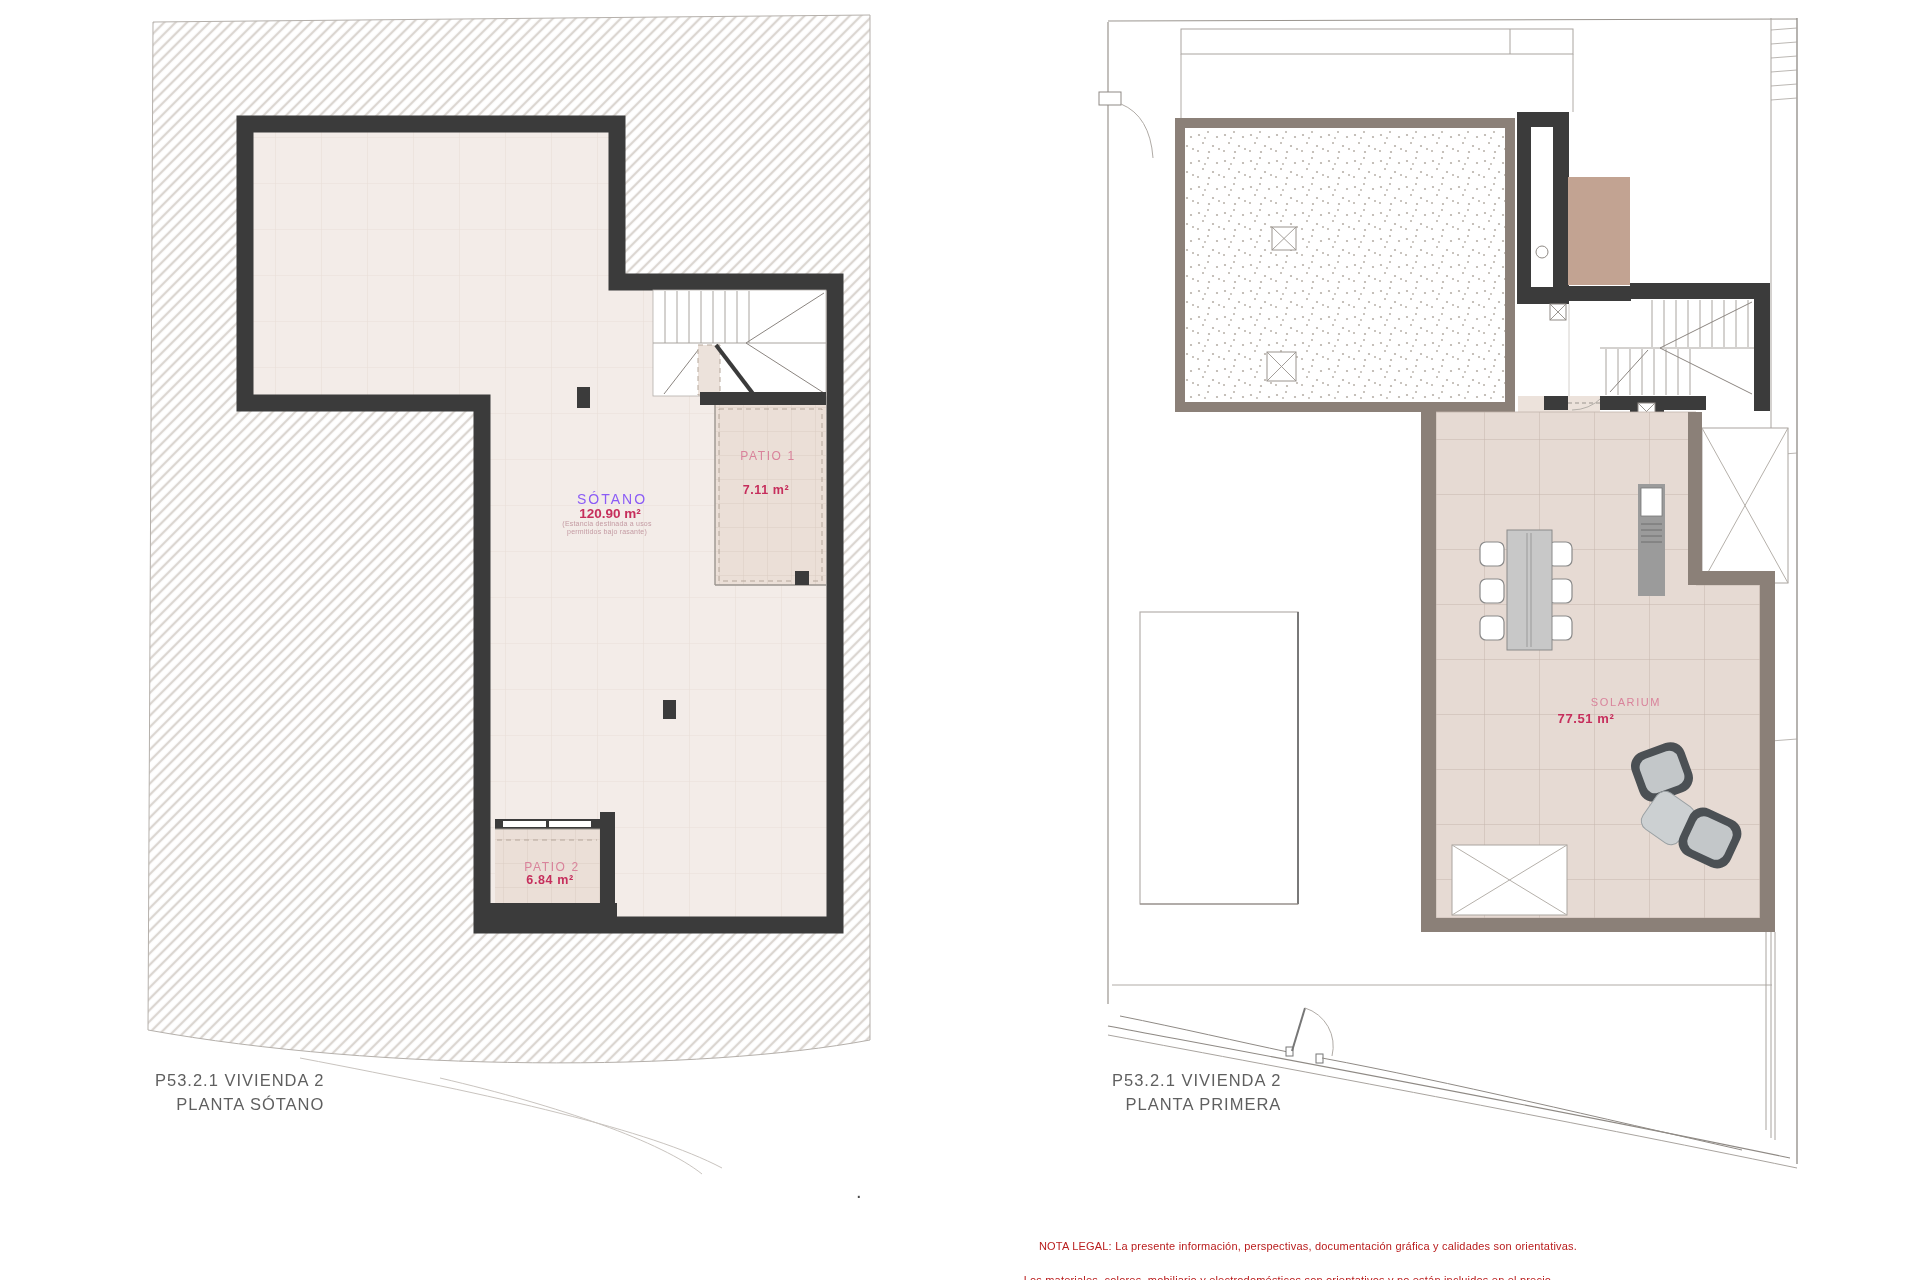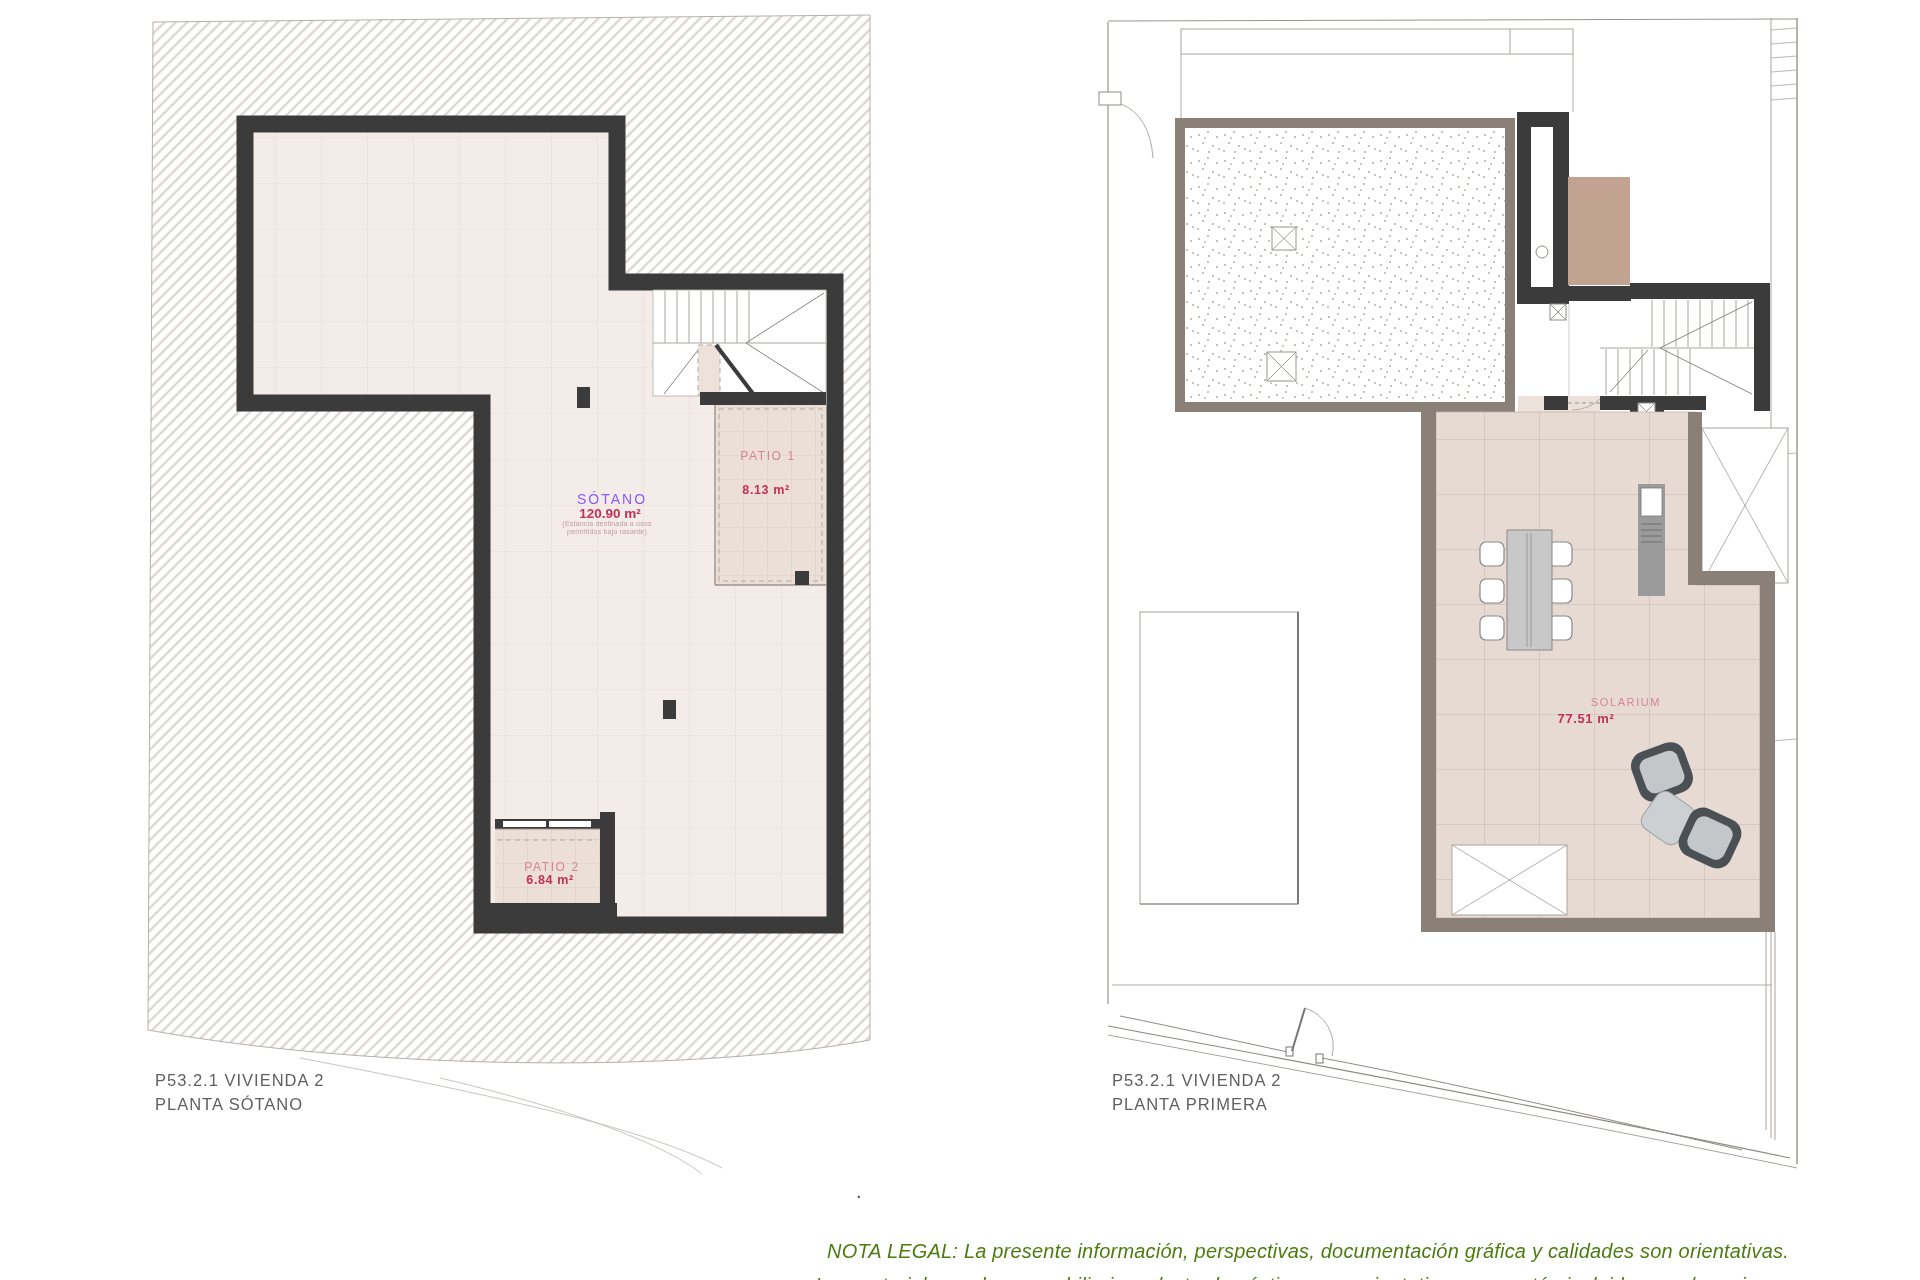--- a/index.html
+++ b/index.html
@@ -5,24 +5,24 @@
   html,body{margin:0;padding:0;background:#ffffff;}
   .page{position:relative;width:1920px;height:1280px;background:#ffffff;overflow:hidden;
         font-family:"Liberation Sans", sans-serif;}
   .plan-svg{position:absolute;left:0;top:0;width:1920px;height:1280px;}
   .lbl{position:absolute;transform:translateX(-50%);white-space:nowrap;text-align:center;}
   .room-name{font-size:12px;letter-spacing:1.6px;color:#d9839b;}
   .room-area{font-size:12.5px;font-weight:bold;letter-spacing:.6px;color:#c62e5c;}
   .room-note{font-size:7px;letter-spacing:.2px;color:#c49ba3;}
   .big-name{font-size:14px;letter-spacing:2px;color:#8b5cf6;}
   .big-area{font-size:13.5px;font-weight:bold;color:#c62e5c;text-align:right;}
-  .plan-title{position:absolute;font-size:16.5px;letter-spacing:1px;color:#5f5f5f;line-height:24px;}
+  .plan-title{position:absolute;font-size:16.5px;letter-spacing:1px;color:#5f5f5f;line-height:24px;text-align:right;}
   .plan-title span{display:block;}
   .legal-line{position:absolute;transform:translateX(-50%);white-space:nowrap;
-              font-size:20px;color:#4d7c0f;letter-spacing:.2px;font-style:italic;}
+              font-size:11px;color:#b91c1c;letter-spacing:.2px;}
   .sep-dot{position:absolute;font-size:20px;color:#4a4a4a;}
 </style>
 </head>
 <body>
 
 <div class="page">
 
   <svg class="plan-svg" viewBox="0 0 1920 1280">
     <defs>
       <pattern id="hatch" patternUnits="userSpaceOnUse" width="8" height="8" patternTransform="rotate(-45)">
@@ -255,21 +255,21 @@
       <line x1="1140" y1="904" x2="1298" y2="904" stroke="#8f8a85" stroke-width="1.2"></line>
     </g>
   </svg>
 
   <div class="lbl big-name" style="left:612px; top:491px;">SÓTANO</div>
   <div class="lbl big-area" style="left:610px; top:506px;">120.90 m²</div>
   <div class="lbl room-note" style="left:607px; top:520px;">(Estancia destinada a usos</div>
   <div class="lbl room-note" style="left:607px; top:528px;">permitidos bajo rasante)</div>
 
   <div class="lbl room-name" style="left:768px; top:449px;">PATIO 1</div>
-  <div class="lbl room-area" style="left:766px; top:483px;">8.13 m²</div>
+  <div class="lbl room-area" style="left:766px; top:483px;">7.11 m²</div>
 
   <div class="lbl room-name" style="left:552px; top:860px;">PATIO 2</div>
   <div class="lbl room-area" style="left:550px; top:873px;">6.84 m²</div>
 
   <div class="lbl room-name" style="left:1586px; top:696px; font-size:11px;margin-left:40px;">SOLARIUM</div>
   <div class="lbl room-area" style="left:1586px; top:711px; font-size:13px;">77.51 m²</div>
 
   <div class="plan-title" style="left:155px; top:1068px;">
     <span>P53.2.1 VIVIENDA 2</span>
     <span>PLANTA SÓTANO</span>

